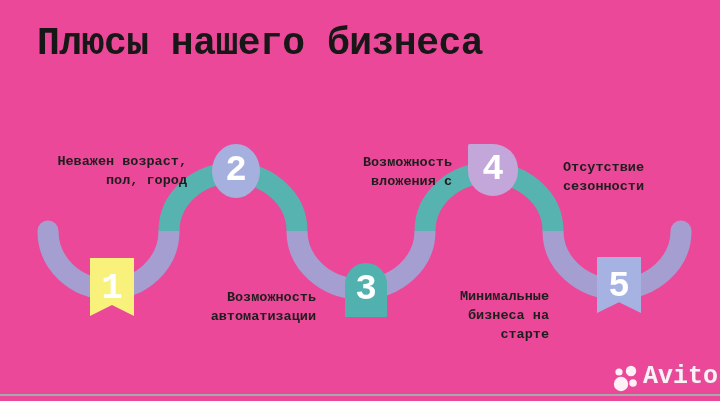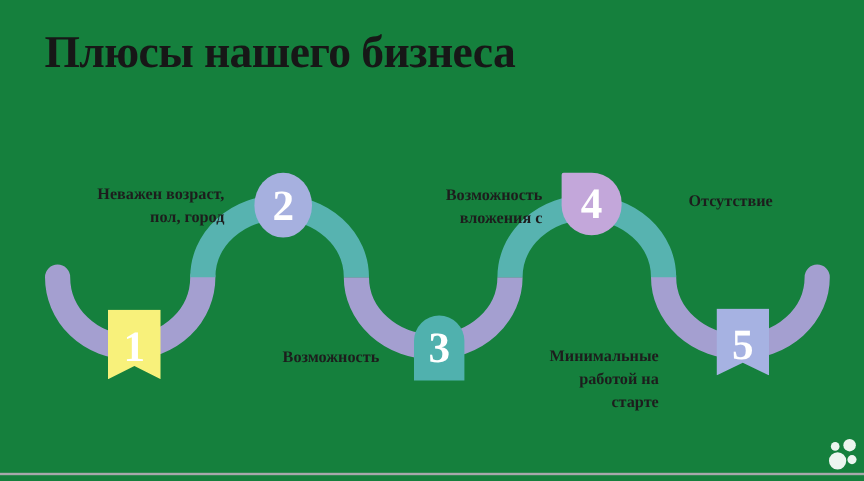--- a/index.html
+++ b/index.html
@@ -1,18 +1,18 @@
 <!DOCTYPE html>
 <html><head>
 <meta charset="utf-8">
 <style>
   html,body{margin:0;padding:0;background:#e9e9e9;}
   .stage{
-    position:relative;width:720px;height:401px;background:#15803d;
-    overflow:hidden;font-family:Liberation Serif, serif;
+    position:relative;width:720px;height:401px;background:#ec4899;
+    overflow:hidden;font-family:Liberation Mono, monospace;
   }
   .title{
     position:absolute;left:37px;top:22px;font-size:38px;line-height:44px;
     font-weight:700;color:#171717;letter-spacing:-0.5px;white-space:nowrap;
   }
   .wave-svg{position:absolute;left:0;top:0;}
   .wave-svg path{fill:none;stroke-width:21px;}
   .cap-round{stroke-linecap:round;}
   .cap-butt{stroke-linecap:butt;}
 
@@ -84,38 +84,41 @@
   <div class="marker marker-ribbon-5" style="background: rgb(166, 178, 226);">
     <span>5</span>
   </div>
 
   <div class="step-label label-1">
     <div>Неважен возраст,</div>
     <div>пол, город</div>
   </div>
   <div class="step-label label-2">
     <div>Возможность</div>
+    <div>автоматизации</div>
   </div>
   <div class="step-label label-3">
     <div>Возможность</div>
     <div>вложения с</div>
   </div>
   <div class="step-label label-4">
     <div>Минимальные</div>
-    <div>работой на</div>
+    <div>бизнеса на</div>
     <div>старте</div>
   </div>
   <div class="step-label label-5">
     <div>Отсутствие</div>
+    <div>сезонности</div>
   </div>
 
   <div class="watermark">
     <svg class="watermark-logo" width="28" height="32" viewBox="0 0 28 32">
       <circle cx="6" cy="12" r="3.6"></circle>
       <circle cx="18" cy="11" r="5.2"></circle>
       <circle cx="8" cy="24" r="7.2"></circle>
       <circle cx="20" cy="23" r="3.8"></circle>
     </svg>
+    <span class="watermark-text">Avito</span>
   </div>
 
   <div class="bottom-divider" style="background: rgb(168, 168, 172);"></div>
 
 </div>
 
 </body></html>

